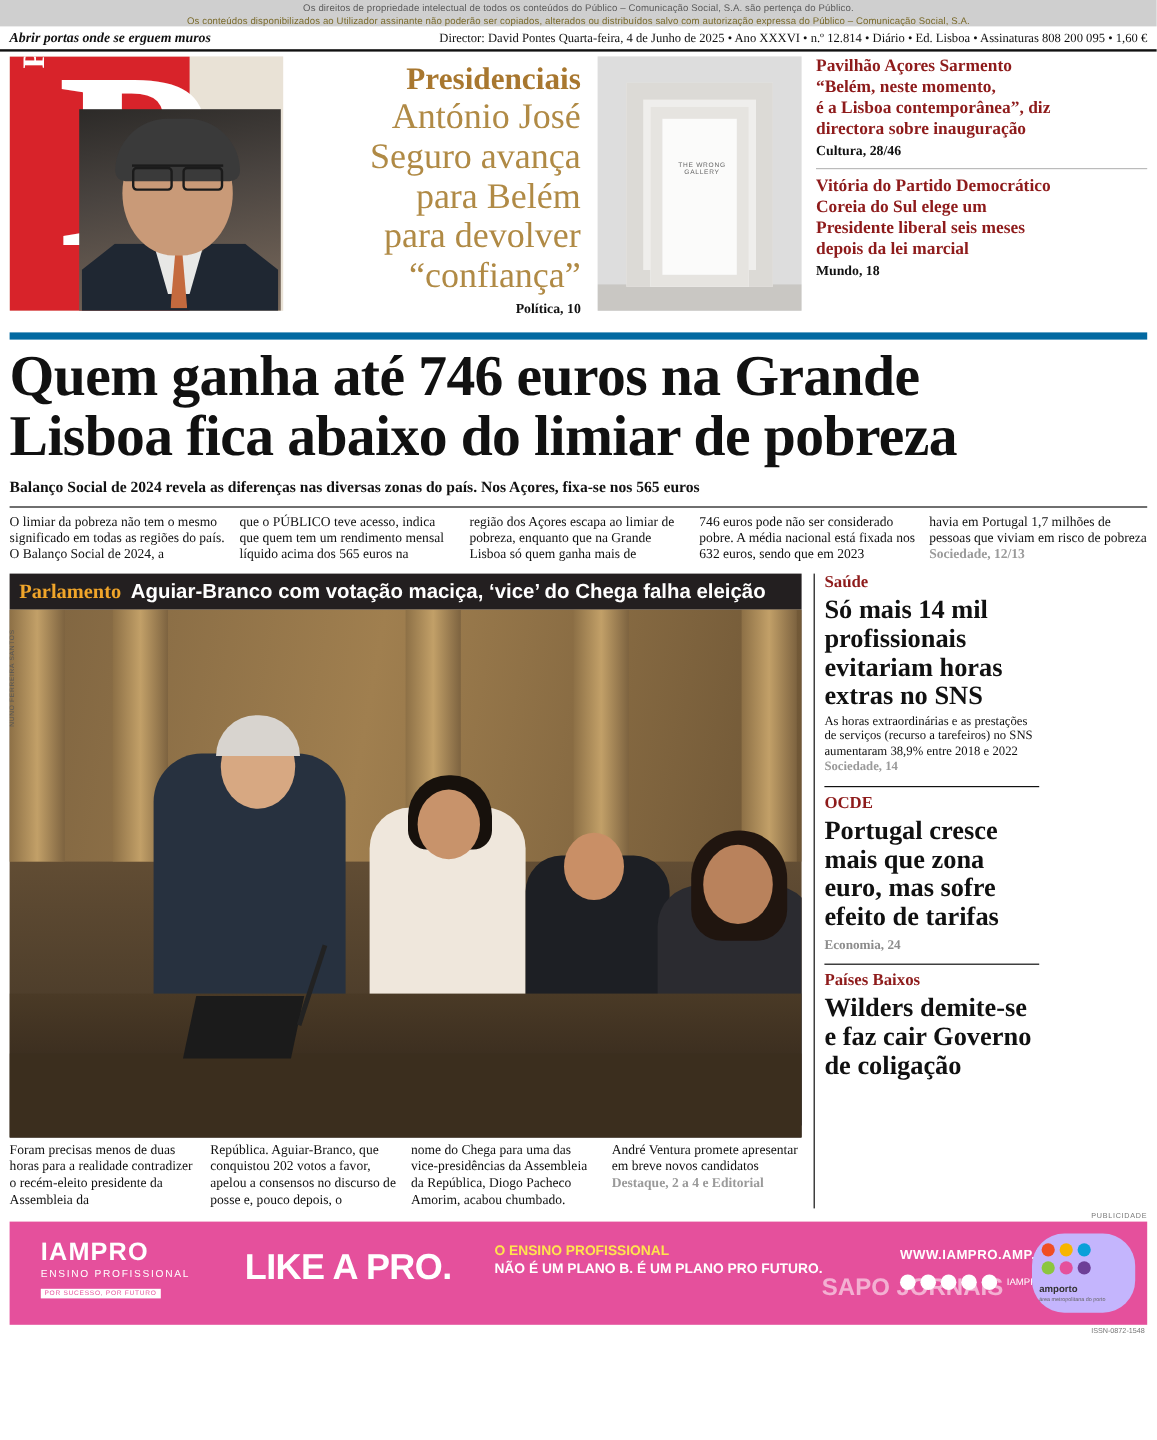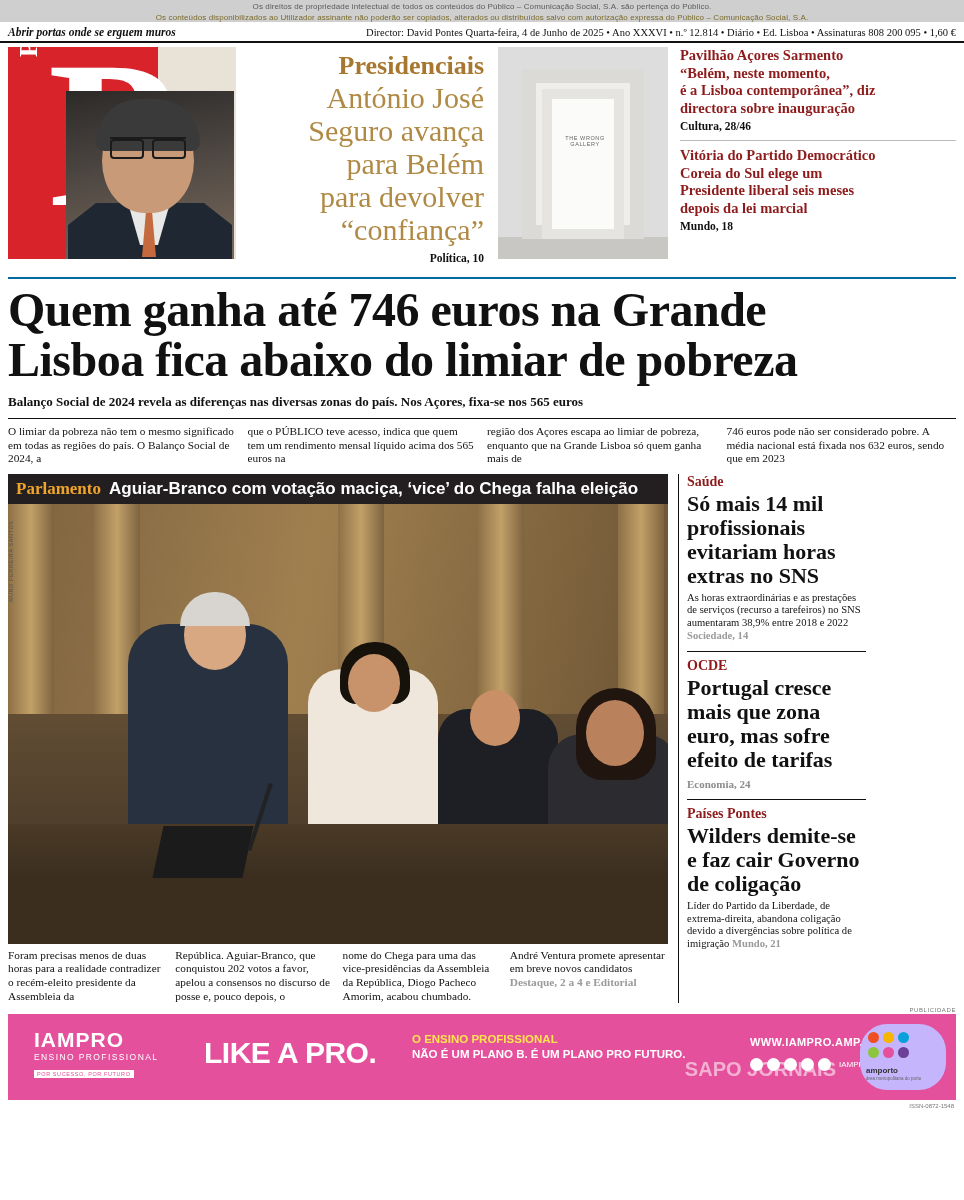--- a/index.html
+++ b/index.html
@@ -111,21 +111,21 @@
   }
   .mid-photo .floor { position:absolute; left:0; bottom:0; width:170px; height:22px; background:#c9c7c3; }
 
   .right-teasers { width:280px; padding-left:4px; }
   .tz { color:#8e1b1b; }
   .tz .h { font-size:14.5px; font-weight:bold; line-height:17.5px; color:#8e1b1b; }
   .tz .ref { font-size:11.5px; font-weight:bold; color:#111; margin-top:3px; }
   .divline { border-top:1px solid #bbb; margin:8px 0 6px 0; }
 
   
-  .mainwrap { border-top:2px solid #0369a1; margin:6px 8px 0 8px; padding-top:6px; }
+  .mainwrap { border-top:6px solid #0369a1; margin:6px 8px 0 8px; padding-top:6px; }
   .mainhead {
     font-size:48px; line-height:50px; font-weight:bold; letter-spacing:-.5px;
   }
   .subhead { font-size:13px; margin-top:9px; font-weight:bold; }
   .subhead-rule { border-top:1px solid #111; margin:8px 0 6px 0; }
 
   .cols { display:flex; gap:10px; font-size:11.3px; line-height:13.6px; }
   .cols .c { flex:1; }
   .cols .c .ref { color:#9a9a9a; font-weight:bold; }
 
@@ -282,20 +282,24 @@
   <div class="mainwrap">
     <div class="mainhead">Quem ganha até 746 euros na Grande</div>
     <div class="mainhead">Lisboa fica abaixo do limiar de pobreza</div>
     <div class="subhead">Balanço Social de 2024 revela as diferenças nas diversas zonas do país. Nos Açores, fixa-se nos 565 euros</div>
     <div class="subhead-rule"></div>
     <div class="cols">
       <div class="c">O limiar da pobreza não tem o mesmo significado em todas as regiões do país. O Balanço Social de 2024, a</div>
       <div class="c">que o PÚBLICO teve acesso, indica que quem tem um rendimento mensal líquido acima dos 565 euros na</div>
       <div class="c">região dos Açores escapa ao limiar de pobreza, enquanto que na Grande Lisboa só quem ganha mais de</div>
       <div class="c">746 euros pode não ser considerado pobre. A média nacional está fixada nos 632 euros, sendo que em 2023</div>
+      <div class="c">
+        <span>havia em Portugal 1,7 milhões de pessoas que viviam em risco de pobreza</span>
+        <span class="ref">Sociedade, 12/13</span>
+      </div>
     </div>
   </div>
 
   <div class="lower">
 
     <div class="parl">
       <div class="parl-bar">
         <span class="kicker">Parlamento</span>
         <span class="txt">Aguiar-Branco com votação maciça, ‘vice’ do Chega falha eleição</span>
       </div>
@@ -349,26 +353,22 @@
 
       <div>
         <div class="kick">OCDE</div>
         <h3>Portugal cresce mais que zona euro, mas sofre efeito de tarifas</h3>
         <div class="econref">Economia, 24</div>
       </div>
 
       <div class="ruleline"></div>
 
       <div>
-        <div class="kick">Países Pontes</div>
+        <div class="kick">Países Baixos</div>
         <h3>Wilders demite-se e faz cair Governo de coligação</h3>
-        <p>
-          <span>Líder do Partido da Liberdade, de extrema-direita, abandona coligação devido a divergências sobre política de imigração</span>
-          <span class="ref">Mundo, 21</span>
-        </p>
       </div>
     </div>
   </div>
 
   <div class="publ">PUBLICIDADE</div>
   <div class="ad">
     <div class="iampro">
       <div class="l1">IAMPRO</div>
       <div class="l2">ENSINO PROFISSIONAL</div>
       <div class="l3">POR SUCESSO, POR FUTURO</div>

